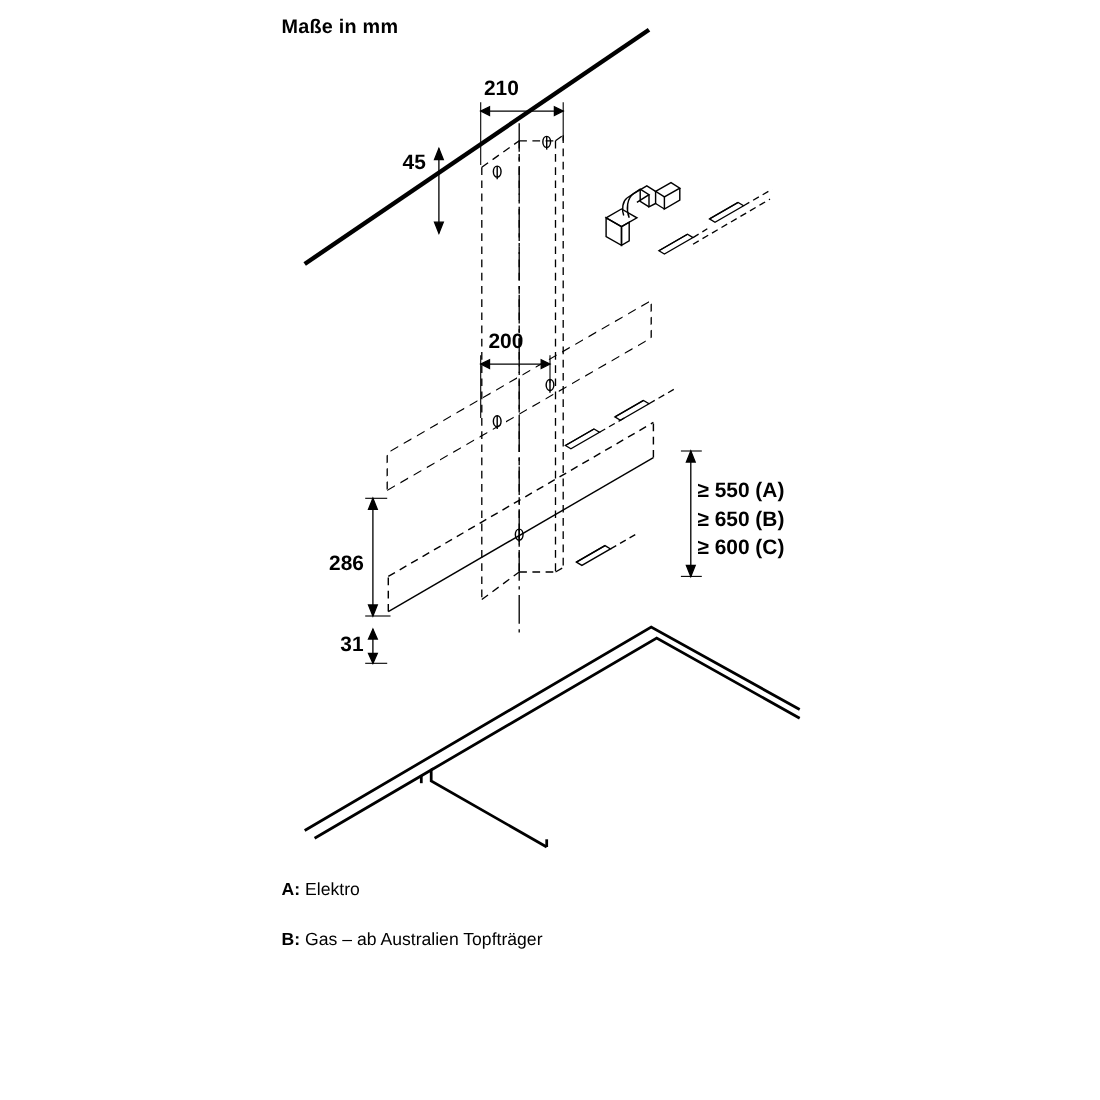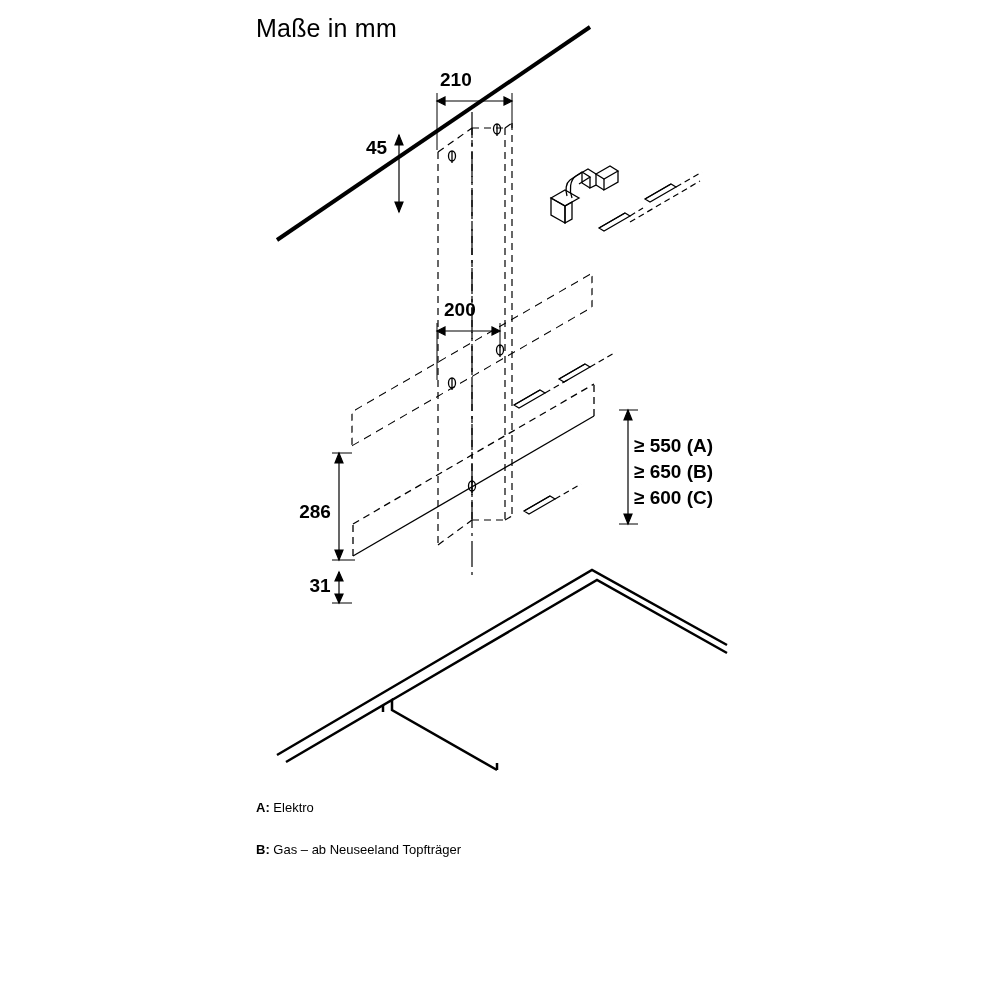--- a/index.html
+++ b/index.html
@@ -18,22 +18,22 @@
   .page {
     position: absolute;
     left: 0; top: 0;
     width: 1000px;
     height: 1000px;
   }
   .unit-title {
     position: absolute;
     left: 256px;
     top: 14px;
-    font-size: 25px;
-    font-weight: normal;
+    font-size: 18px;
+    font-weight: bold;
     letter-spacing: 0.2px;
   }
   svg.drawing {
     position: absolute;
     left: 0;
     top: 0;
     width: 1000px;
     height: 1000px;
   }
   .dim-label {
@@ -42,21 +42,21 @@
     font-weight: bold;
     fill: #000000;
   }
   .legend {
     position: absolute;
     left: 256px;
     top: 800px;
     width: 700px;
   }
   .legend-row {
-    font-size: 13px;
+    font-size: 16px;
     margin-bottom: 26px;
     line-height: 1.2;
     white-space: nowrap;
   }
   .legend-key {
     font-weight: bold;
   }
   .legend-text {
     font-weight: normal;
   }
@@ -227,17 +227,17 @@
 
   </svg>
 
   <div class="legend">
     <div class="legend-row">
       <span class="legend-key">A:</span>
       <span class="legend-text">Elektro</span>
     </div>
     <div class="legend-row">
       <span class="legend-key">B:</span>
-      <span class="legend-text">Gas – ab Neuseeland Topfträger</span>
+      <span class="legend-text">Gas – ab Australien Topfträger</span>
     </div>
   </div>
 
 </div>
 
 </body></html>

